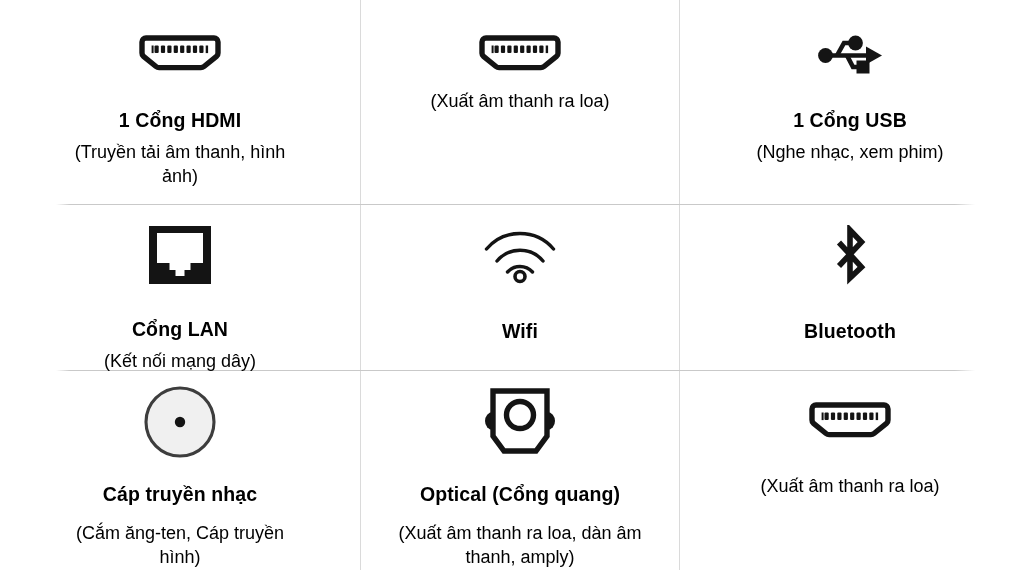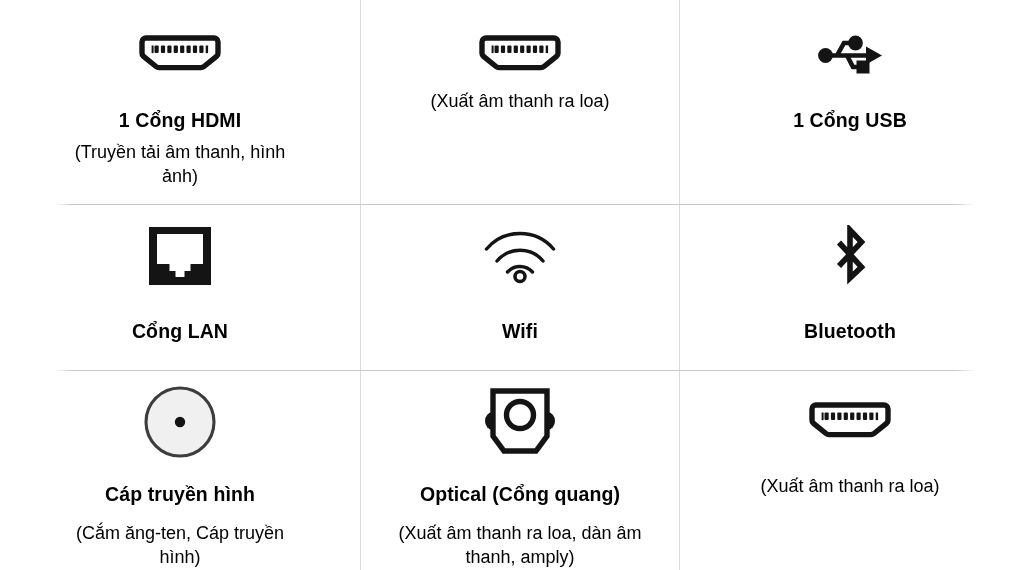--- a/index.html
+++ b/index.html
@@ -165,30 +165,32 @@
           <polyline points="23,23.5 30,11 40,11"></polyline>
           <polyline points="33,23.5 39,35 47,35"></polyline>
         </g>
         <circle cx="11.5" cy="23.5" r="7.4" fill="#141414"></circle>
         <circle cx="41.5" cy="11" r="7.4" fill="#141414"></circle>
         <rect x="42.5" y="28.5" width="13" height="13" fill="#141414"></rect>
         <polygon points="52,14.5 68,23.5 52,32.5" fill="#141414"></polygon>
       </svg>
     </div>
     <div class="cell-title">1 Cổng USB</div>
+    <div class="cell-sub">(Nghe nhạc, xem phim)</div>
   </div>
 
   <div class="cell c0 r1">
     <div class="icon-wrap">
       <svg width="62" height="58" viewBox="0 0 62 58">
         <path d="M0 0 H62 V58 H0 Z
                  M8 7 H54 V37 H41.5 V44 H35.5 V50 H26.5 V44 H20.5 V37 H8 Z" fill="#141414" fill-rule="evenodd"></path>
       </svg>
     </div>
     <div class="cell-title">Cổng LAN</div>
+    <div class="cell-sub">(Kết nối mạng dây)</div>
   </div>
 
   <div class="cell c1 r1">
     <div class="icon-wrap">
       <svg width="76" height="56" viewBox="0 0 76 56">
         <g fill="none" stroke="#141414" stroke-width="3.4" stroke-linecap="round">
           <path d="M4.5 21 A44 44 0 0 1 71.5 21"></path>
           <path d="M15 33 A30 30 0 0 1 61 33"></path>
           <path d="M25.5 44 A17 17 0 0 1 50.5 44"></path>
         </g>
@@ -209,21 +211,21 @@
     <div class="cell-sub"></div>
   </div>
 
   <div class="cell c0 r2">
     <div class="icon-wrap">
       <svg width="74" height="74" viewBox="0 0 74 74">
         <circle cx="37" cy="37" r="34" fill="#f0f0f0" stroke="#3d3d3d" stroke-width="3.1"></circle>
         <circle cx="37" cy="37" r="5.2" fill="#141414"></circle>
       </svg>
     </div>
-    <div class="cell-title">Cáp truyền hình</div>
+    <div class="cell-title">Cáp truyền nhạc</div>
     <div class="cell-sub">(Cắm ăng-ten, Cáp truyền hình)</div>
   </div>
 
   <div class="cell c1 r2">
     <div class="icon-wrap">
       <svg width="80" height="70" viewBox="0 0 80 70">
         <ellipse cx="12.5" cy="34" rx="7.5" ry="9" fill="#141414"></ellipse>
         <ellipse cx="67.5" cy="34" rx="7.5" ry="9" fill="#141414"></ellipse>
         <path d="M13 4 H67 V49 L56 64 H24 L13 49 Z" fill="#ffffff" stroke="#141414" stroke-width="5.4" stroke-linejoin="miter"></path>
         <circle cx="40" cy="28" r="13.5" fill="none" stroke="#141414" stroke-width="5.4"></circle>

